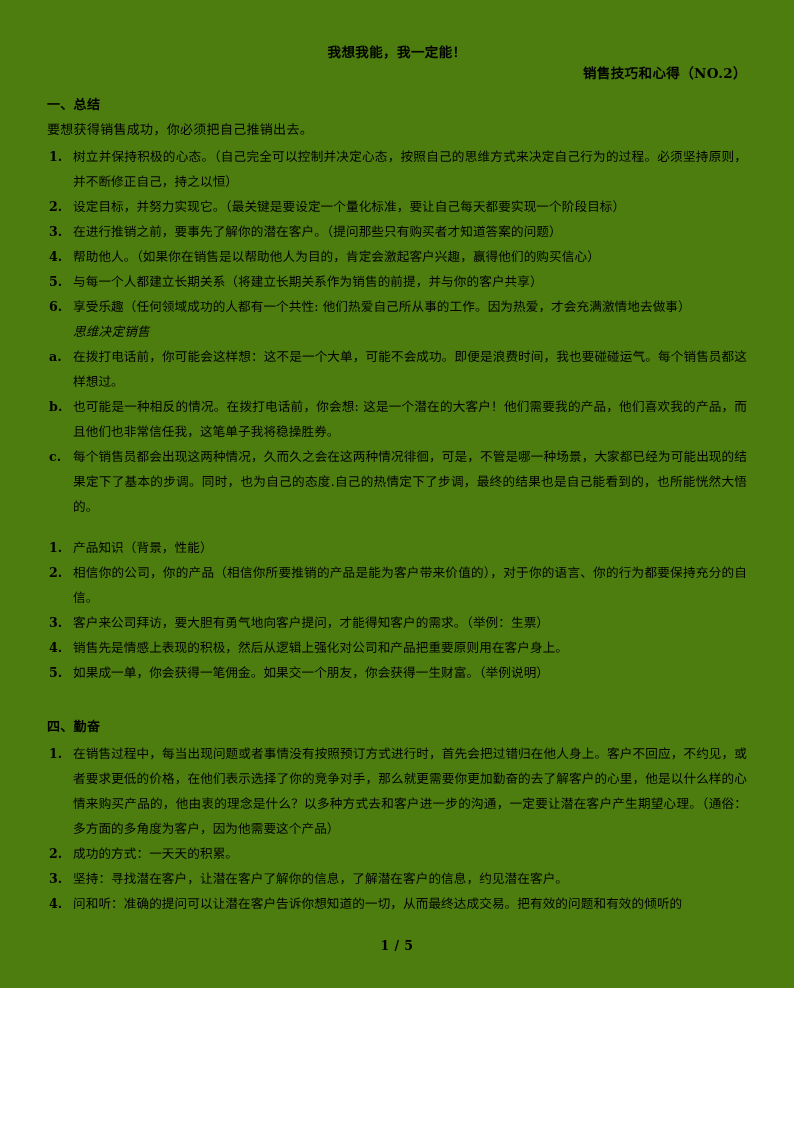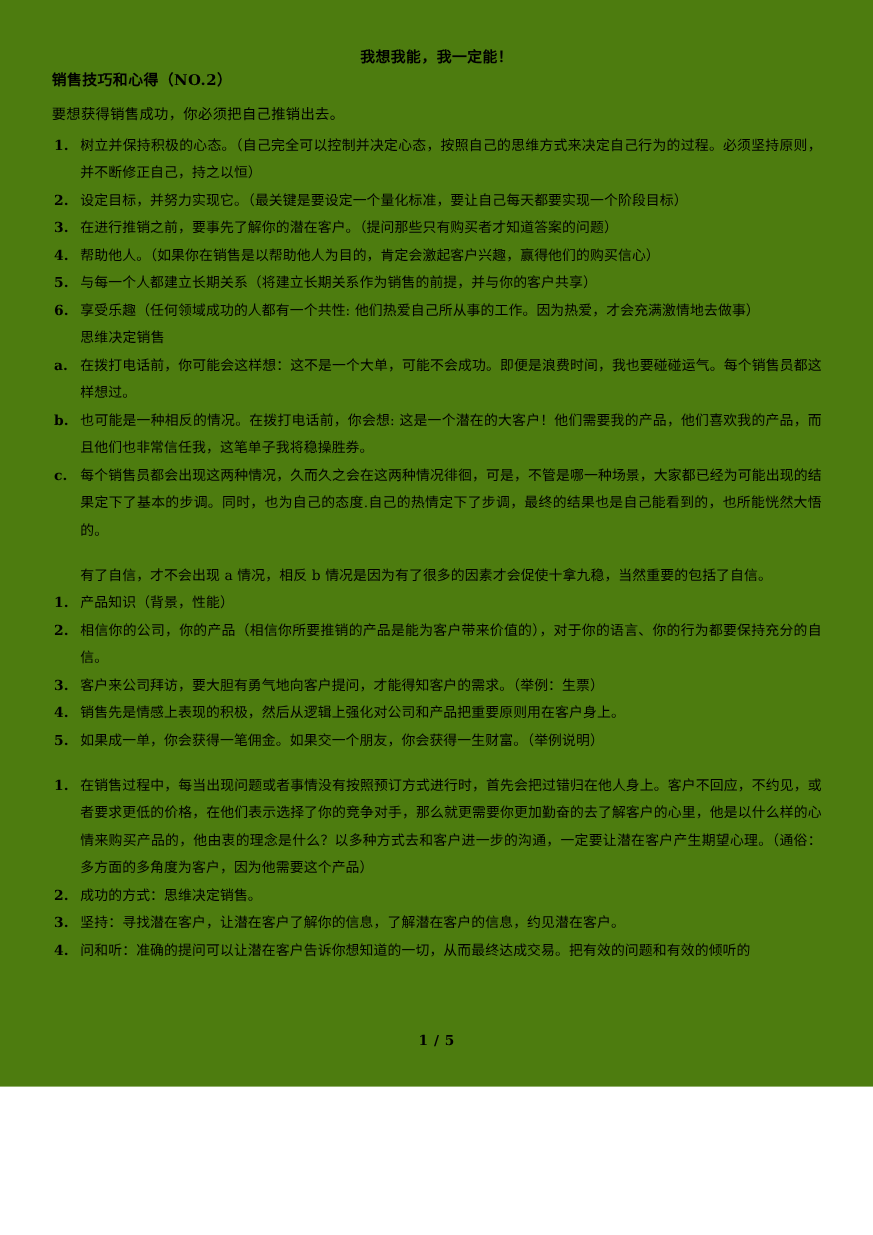--- a/index.html
+++ b/index.html
@@ -29,21 +29,21 @@
 
   
   .doc-title {
     text-align: center;
     font-weight: bold;
     font-size: 13.5px;
     line-height: 21px;
     letter-spacing: 0.4px;
   }
   .doc-subtitle {
-    text-align: left;
+    text-align: right;
     font-weight: bold;
     font-size: 13.5px;
     line-height: 21px;
     letter-spacing: 0.4px;
     margin-bottom: 10px;
   }
 
   
   .section-heading {
     font-weight: bold;
@@ -61,20 +61,21 @@
     font-size: 13px;
     line-height: 22px;
     letter-spacing: 0.3px;
     margin-bottom: 3px;
   }
   .plain-indent {
     font-size: 12.6px;
     line-height: 25px;
     padding-left: 26px;
     letter-spacing: 0.2px;
+    font-style: italic;
   }
   .plain-indent2 {
     font-size: 12.6px;
     line-height: 25px;
     padding-left: 26px;
     letter-spacing: 0.1px;
     text-align: justify;
   }
 
   
@@ -120,20 +121,21 @@
 </style>
 </head>
 <body>
 
 <div class="page">
   <div class="content">
 
     <div class="doc-title">我想我能，我一定能！</div>
     <div class="doc-subtitle">销售技巧和心得（NO.2）</div>
 
+    <div class="section-heading first">一、总结</div>
     <div class="lead-bold">要想获得销售成功，你必须把自己推销出去。</div>
     <ul class="list">
       <li class="list-item">
         <span class="marker">1.</span>
         <span class="item-text">树立并保持积极的心态。（自己完全可以控制并决定心态，按照自己的思维方式来决定自己行为的过程。必须坚持原则，并不断修正自己，持之以恒）</span>
       </li>
       <li class="list-item">
         <span class="marker">2.</span>
         <span class="item-text">设定目标，并努力实现它。（最关键是要设定一个量化标准，要让自己每天都要实现一个阶段目标）</span>
       </li>
@@ -166,21 +168,20 @@
         <span class="item-text">也可能是一种相反的情况。在拨打电话前，你会想: 这是一个潜在的大客户！他们需要我的产品，他们喜欢我的产品，而且他们也非常信任我，这笔单子我将稳操胜券。</span>
       </li>
       <li class="list-item">
         <span class="marker">c.</span>
         <span class="item-text">每个销售员都会出现这两种情况，久而久之会在这两种情况徘徊，可是，不管是哪一种场景，大家都已经为可能出现的结果定下了基本的步调。同时，也为自己的态度.自己的热情定下了步调，最终的结果也是自己能看到的，也所能恍然大悟的。</span>
       </li>
     </ul>
 
     <div class="gap-med"></div>
 
-    <div class="plain-indent2">有了自信，才不会出现 a 情况，相反 b 情况是因为有了很多的因素才会促使十拿九稳，当然重要的包括了自信。</div>
     <ul class="list">
       <li class="list-item">
         <span class="marker">1.</span>
         <span class="item-text">产品知识（背景，性能）</span>
       </li>
       <li class="list-item">
         <span class="marker">2.</span>
         <span class="item-text">相信你的公司，你的产品（相信你所要推销的产品是能为客户带来价值的），对于你的语言、你的行为都要保持充分的自信。</span>
       </li>
       <li class="list-item">
@@ -192,28 +193,29 @@
         <span class="item-text">销售先是情感上表现的积极，然后从逻辑上强化对公司和产品把重要原则用在客户身上。</span>
       </li>
       <li class="list-item">
         <span class="marker">5.</span>
         <span class="item-text">如果成一单，你会获得一笔佣金。如果交一个朋友，你会获得一生财富。（举例说明）</span>
       </li>
     </ul>
 
     <div class="gap-med"></div>
 
+    <div class="section-heading">四、勤奋</div>
     <ul class="list">
       <li class="list-item">
         <span class="marker">1.</span>
         <span class="item-text">在销售过程中，每当出现问题或者事情没有按照预订方式进行时，首先会把过错归在他人身上。客户不回应，不约见，或者要求更低的价格，在他们表示选择了你的竞争对手，那么就更需要你更加勤奋的去了解客户的心里，他是以什么样的心情来购买产品的，他由衷的理念是什么？以多种方式去和客户进一步的沟通，一定要让潜在客户产生期望心理。（通俗：多方面的多角度为客户，因为他需要这个产品）</span>
       </li>
       <li class="list-item">
         <span class="marker">2.</span>
-        <span class="item-text">成功的方式：思维决定销售。</span>
+        <span class="item-text">成功的方式：一天天的积累。</span>
       </li>
       <li class="list-item">
         <span class="marker">3.</span>
         <span class="item-text">坚持：寻找潜在客户，让潜在客户了解你的信息，了解潜在客户的信息，约见潜在客户。</span>
       </li>
       <li class="list-item">
         <span class="marker">4.</span>
         <span class="item-text">问和听：准确的提问可以让潜在客户告诉你想知道的一切，从而最终达成交易。把有效的问题和有效的倾听的</span>
       </li>
     </ul>

